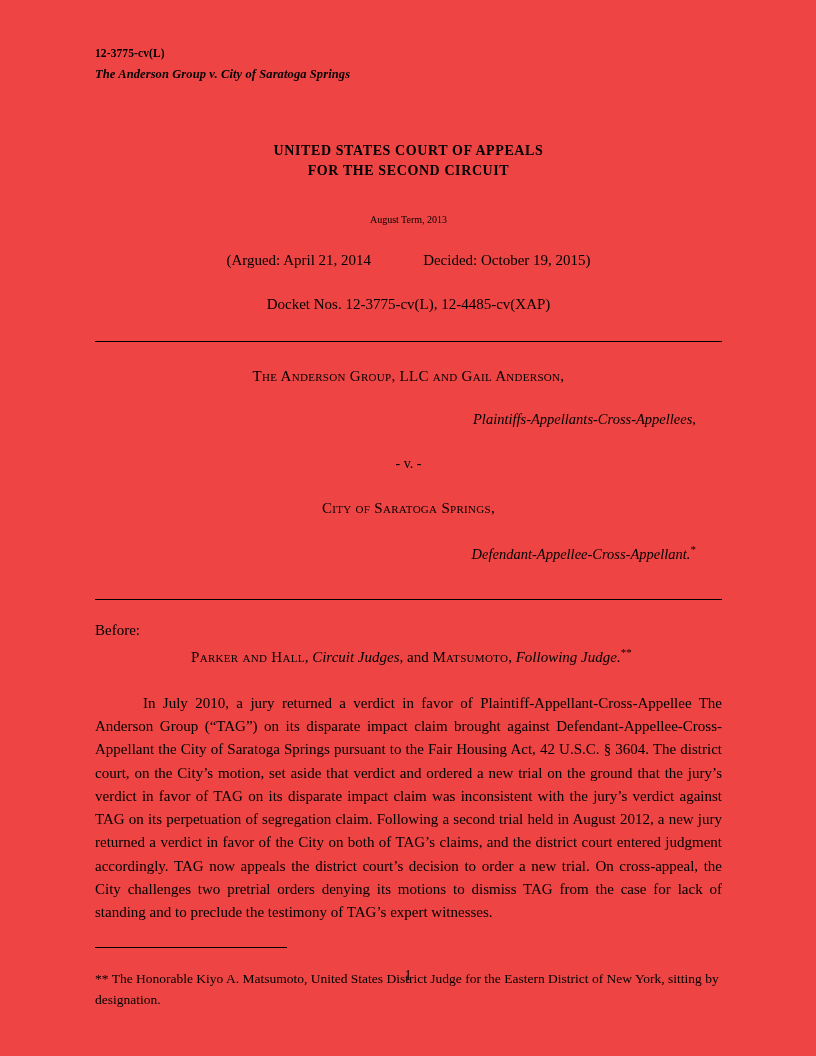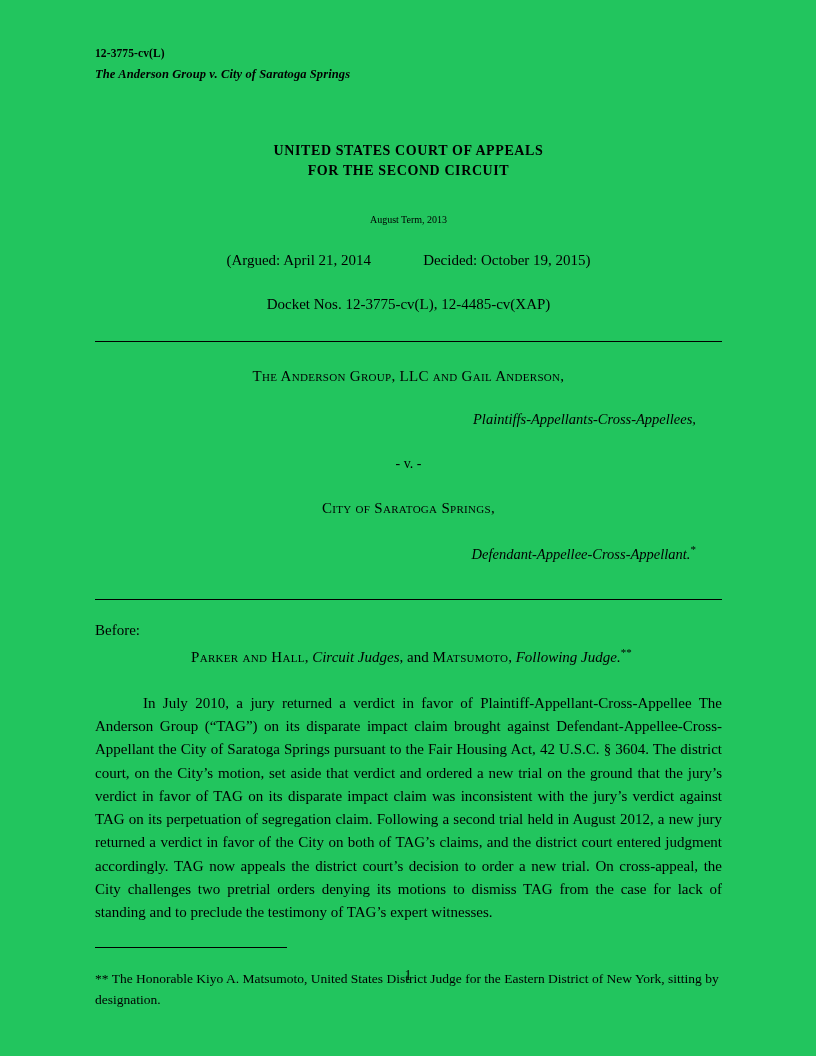--- a/index.html
+++ b/index.html
@@ -8,21 +8,21 @@
     background: #ffffff;
   }
   body {
     font-family: "Liberation Serif", "DejaVu Serif", serif;
     color: #000000;
   }
   .page {
     position: relative;
     width: 816px;
     height: 1056px;
-    background: #22c55e;
+    background: #ef4444;
     box-sizing: border-box;
     overflow: hidden;
   }
   .content {
     position: absolute;
     left: 95px;
     top: 44px;
     width: 627px;
   }
 

